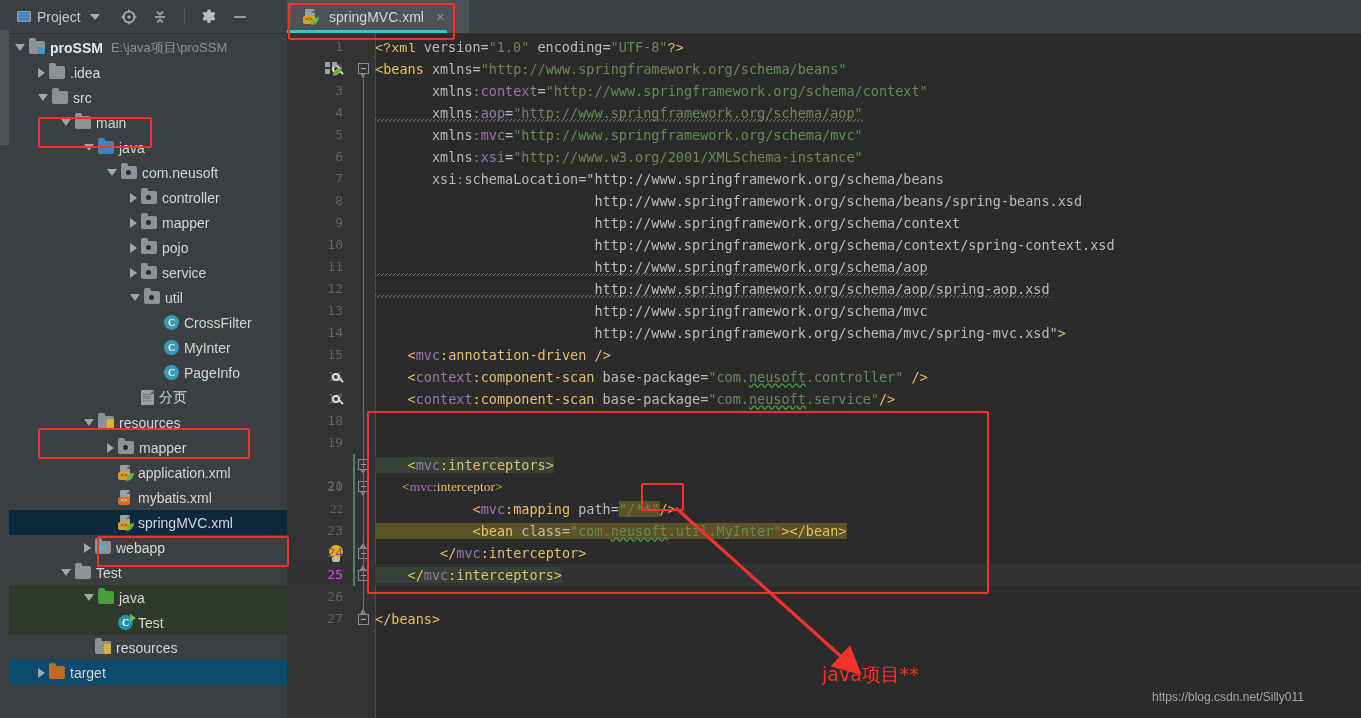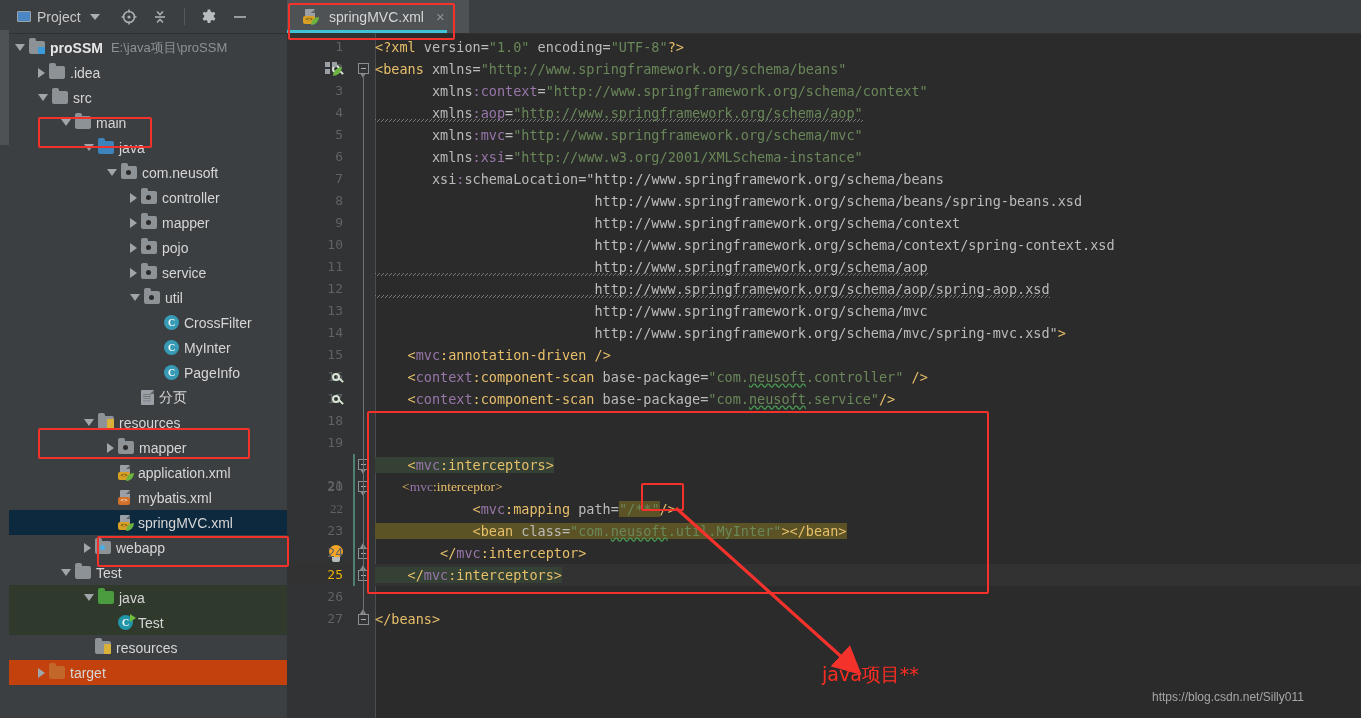--- a/index.html
+++ b/index.html
@@ -23,21 +23,21 @@
   .mini-window{width:14px;height:11px;border:1.6px solid #9aa0a6;border-radius:1px;background:#4a87c4;box-sizing:border-box;}
   .caret-down{width:0;height:0;border-left:5px solid transparent;border-right:5px solid transparent;border-top:6px solid #a9b0b5;margin-left:3px;}
   .hdr-icons{display:flex;align-items:center;gap:13px;margin-left:20px;}
   .hdr-sep{width:1px;height:17px;background:#555a5c;margin:0 2px;}
   .icon-btn{width:18px;height:18px;position:relative;cursor:default;}
 
   .tree{position:absolute;top:33px;left:0;right:0;bottom:0;padding-top:2px;}
   .row{height:25px;display:flex;align-items:center;white-space:nowrap;font-size:14px;color:#d3d3d3;position:relative;}
   .row.sel{background:#0d293e;}
   .row.testsrc{background:#2f3a2c;}
-  .row.targetrow{background:#c2410c;}
+  .row.targetrow{background:#0c4a6e;}
   .arrow{width:0;height:0;flex:0 0 auto;}
   .arrow.closed{border-top:5px solid transparent;border-bottom:5px solid transparent;border-left:7px solid #9fa5a9;}
   .arrow.open{border-left:5px solid transparent;border-right:5px solid transparent;border-top:7px solid #9fa5a9;}
   .arrow.none{width:7px;height:1px;}
   .ic{flex:0 0 auto;margin:0 5px 0 4px;display:inline-block;position:relative;}
 
   
   .fold{width:16px;height:13px;border-radius:2px;position:relative;}
   .fold:before{content:"";position:absolute;top:-3px;left:0;width:7px;height:4px;border-radius:2px 2px 0 0;background:inherit;}
   .fold.grey{background:#8d9296;}
@@ -79,30 +79,30 @@
   .tab .tab-close{color:#8e9396;font-size:15px;margin-left:6px;line-height:1;}
   .tab-underline{position:absolute;left:0;bottom:0;height:3px;background:#3ec2d6;}
 
   .code-wrap{position:absolute;top:33px;left:0;right:0;bottom:0;overflow:hidden;}
   .gutter{position:absolute;left:0;top:0;width:66px;height:100%;background:#313335;}
   .fold-col{position:absolute;left:66px;top:0;width:22px;height:100%;background:#313335;border-right:1px solid #4b4e50;}
   .code{position:absolute;left:88px;top:0;right:0;bottom:0;
         font-family:"DejaVu Sans Mono","Liberation Mono",monospace;font-size:13.5px;}
   .ln{position:absolute;right:10px;width:60px;text-align:right;color:#606366;
       font-family:"DejaVu Sans Mono","Liberation Mono",monospace;font-size:13px;}
-  .ln.cur{color:#eab308;}
+  .ln.cur{color:#d946ef;}
   .cl{position:absolute;left:0;white-space:pre;height:22px;line-height:22px;}
   .currentline{position:absolute;left:0;right:0;height:22px;background:#323232;}
 
   
   .tag{color:#e8bf6a;}
   .ns{color:#9876aa;}
   .attr{color:#bababa;}
   .str{color:#6a8759;}
-  .pi{color:#e8bf6a;}
+  .pi{color:#e8bf6a;font-family:Liberation Mono, monospace;}
   .wavy{text-decoration:underline wavy #499c54;text-decoration-skip-ink:none;}
   .wavy-grey{border-bottom:2px solid transparent;background-image:repeating-linear-gradient(135deg,#7a7a7a 0 1px,transparent 1px 3px);
              background-position:0 100%;background-size:4px 3px;background-repeat:repeat-x;padding-bottom:1px;}
   .sel-hl{background:#344134;}
   .find-hl{background:#5b5325;}
 
   .gicon{position:absolute;width:16px;height:16px;}
   .bean-g{width:15px;height:15px;border-radius:50%;background:#5aa83c;position:relative;}
   .bean-g:after{content:"";position:absolute;left:3px;top:3px;width:8px;height:8px;border:2px solid #d9e6d5;border-radius:50%;box-sizing:border-box;}
   .bean-g:before{content:"";position:absolute;left:9px;top:9px;width:6px;height:2px;background:#d9e6d5;transform:rotate(45deg);}

